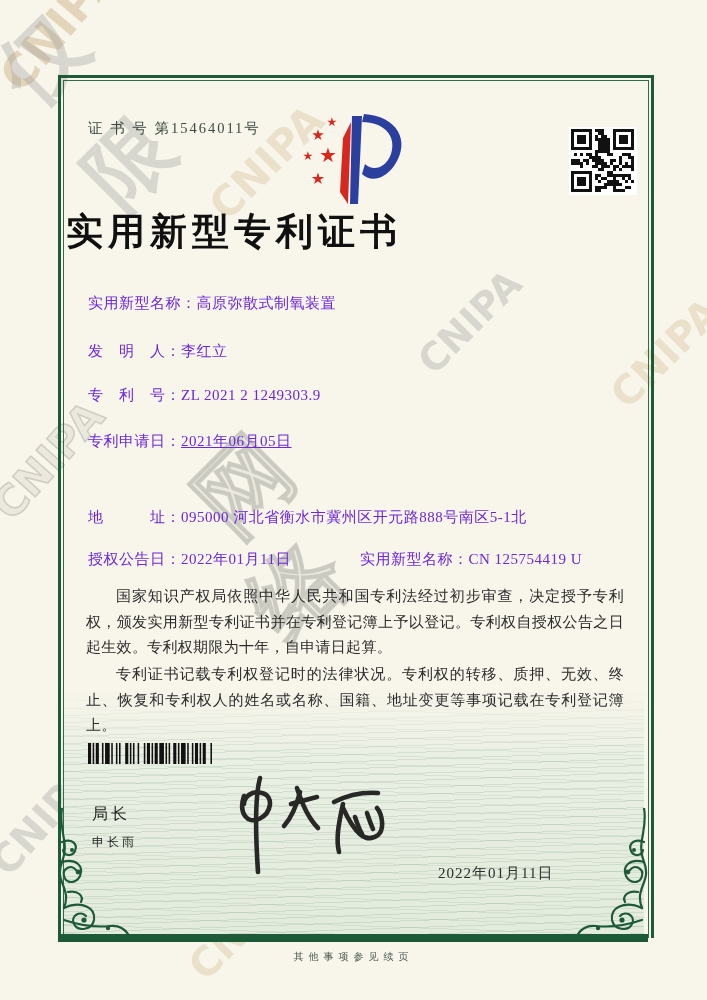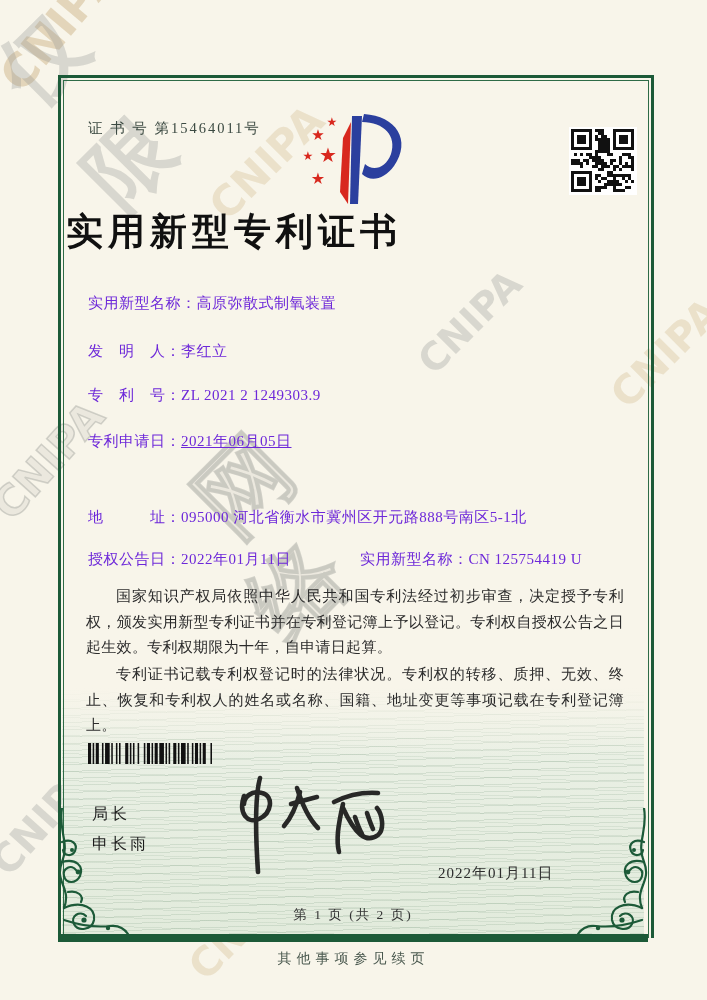--- a/index.html
+++ b/index.html
@@ -35,25 +35,25 @@
   .title{position:absolute;left:66px;top:207px;width:590px;text-align:left;font-size:37px;font-weight:bold;color:#101010;letter-spacing:5px;}
 
   .row{position:absolute;left:88px;font-size:15px;color:#6d28d9;letter-spacing:0.5px;white-space:nowrap;}
   .row .lab{display:inline-block;}
   .grant-right{position:absolute;left:272px;top:0;}
 
   .body-par{position:absolute;left:86px;width:538px;font-size:15px;line-height:25.5px;color:#2b2b2b;text-align:justify;text-indent:2em;letter-spacing:0.3px;}
 
   .barcode{position:absolute;left:88px;top:743px;}
   .director-title{position:absolute;left:92px;top:804px;font-size:16px;letter-spacing:3px;color:#1c1c1c;font-family:"DejaVu Sans",sans-serif;}
-  .director-name{position:absolute;left:92px;top:834px;font-size:16px;letter-spacing:3px;color:#1c1c1c;font-family:"DejaVu Sans",sans-serif;}
+  .director-name{position:absolute;left:92px;top:834px;font-size:12px;letter-spacing:3px;color:#1c1c1c;font-family:"DejaVu Sans",sans-serif;}
   .signature{position:absolute;left:196px;top:772px;}
   .issue-date{position:absolute;left:438px;top:864px;font-size:15px;color:#2d2d2d;letter-spacing:1px;}
   .page-info{position:absolute;left:58px;top:906px;width:590px;text-align:center;font-size:13.5px;color:#333;letter-spacing:2px;}
-  .footer-note{position:absolute;left:0;top:950px;width:707px;text-align:center;font-size:14px;color:#49584e;letter-spacing:5px;z-index:3;}
+  .footer-note{position:absolute;left:0;top:950px;width:707px;text-align:center;font-size:10px;color:#49584e;letter-spacing:5px;z-index:3;}
 </style>
 </head>
 <body>
 
 <div class="page">
 
   <div class="wm wm-tan" style="left:-18px;top:-2px;font-size:46px;transform:rotate(-50deg);">CNIPA</div>
   <div class="wm wm-gray" style="left:2px;top:2px;font-size:84px;transform:rotate(-45deg);">仅</div>
   <div class="wm wm-gray" style="left:88px;top:106px;font-size:84px;transform:rotate(-45deg);">限</div>
   <div class="wm wm-tan-light" style="left:196px;top:138px;font-size:42px;transform:rotate(-45deg);">CNIPA</div>
@@ -418,17 +418,16 @@
         <path d="M101,16 C106,32 112,46 122,56"></path>
         <path d="M138,30 C152,23 168,20 182,21"></path>
         <path d="M147,32 C142,54 140,68 143,80"></path>
         <path d="M147,36 C159,62 170,72 182,63 C189,57 186,42 181,36"></path>
         <path d="M159,45 C161,51 163,57 166,62"></path>
         <path d="M171,41 C173,47 175,53 177,57"></path>
       </g>
     </svg>
 
     <div class="issue-date">2022年01月11日</div>
-    <div class="page-info">第 1 页 (共 2 页)</div>
   </div>
 
   <div class="footer-note">其他事项参见续页</div>
 </div>
 
 </body></html>

